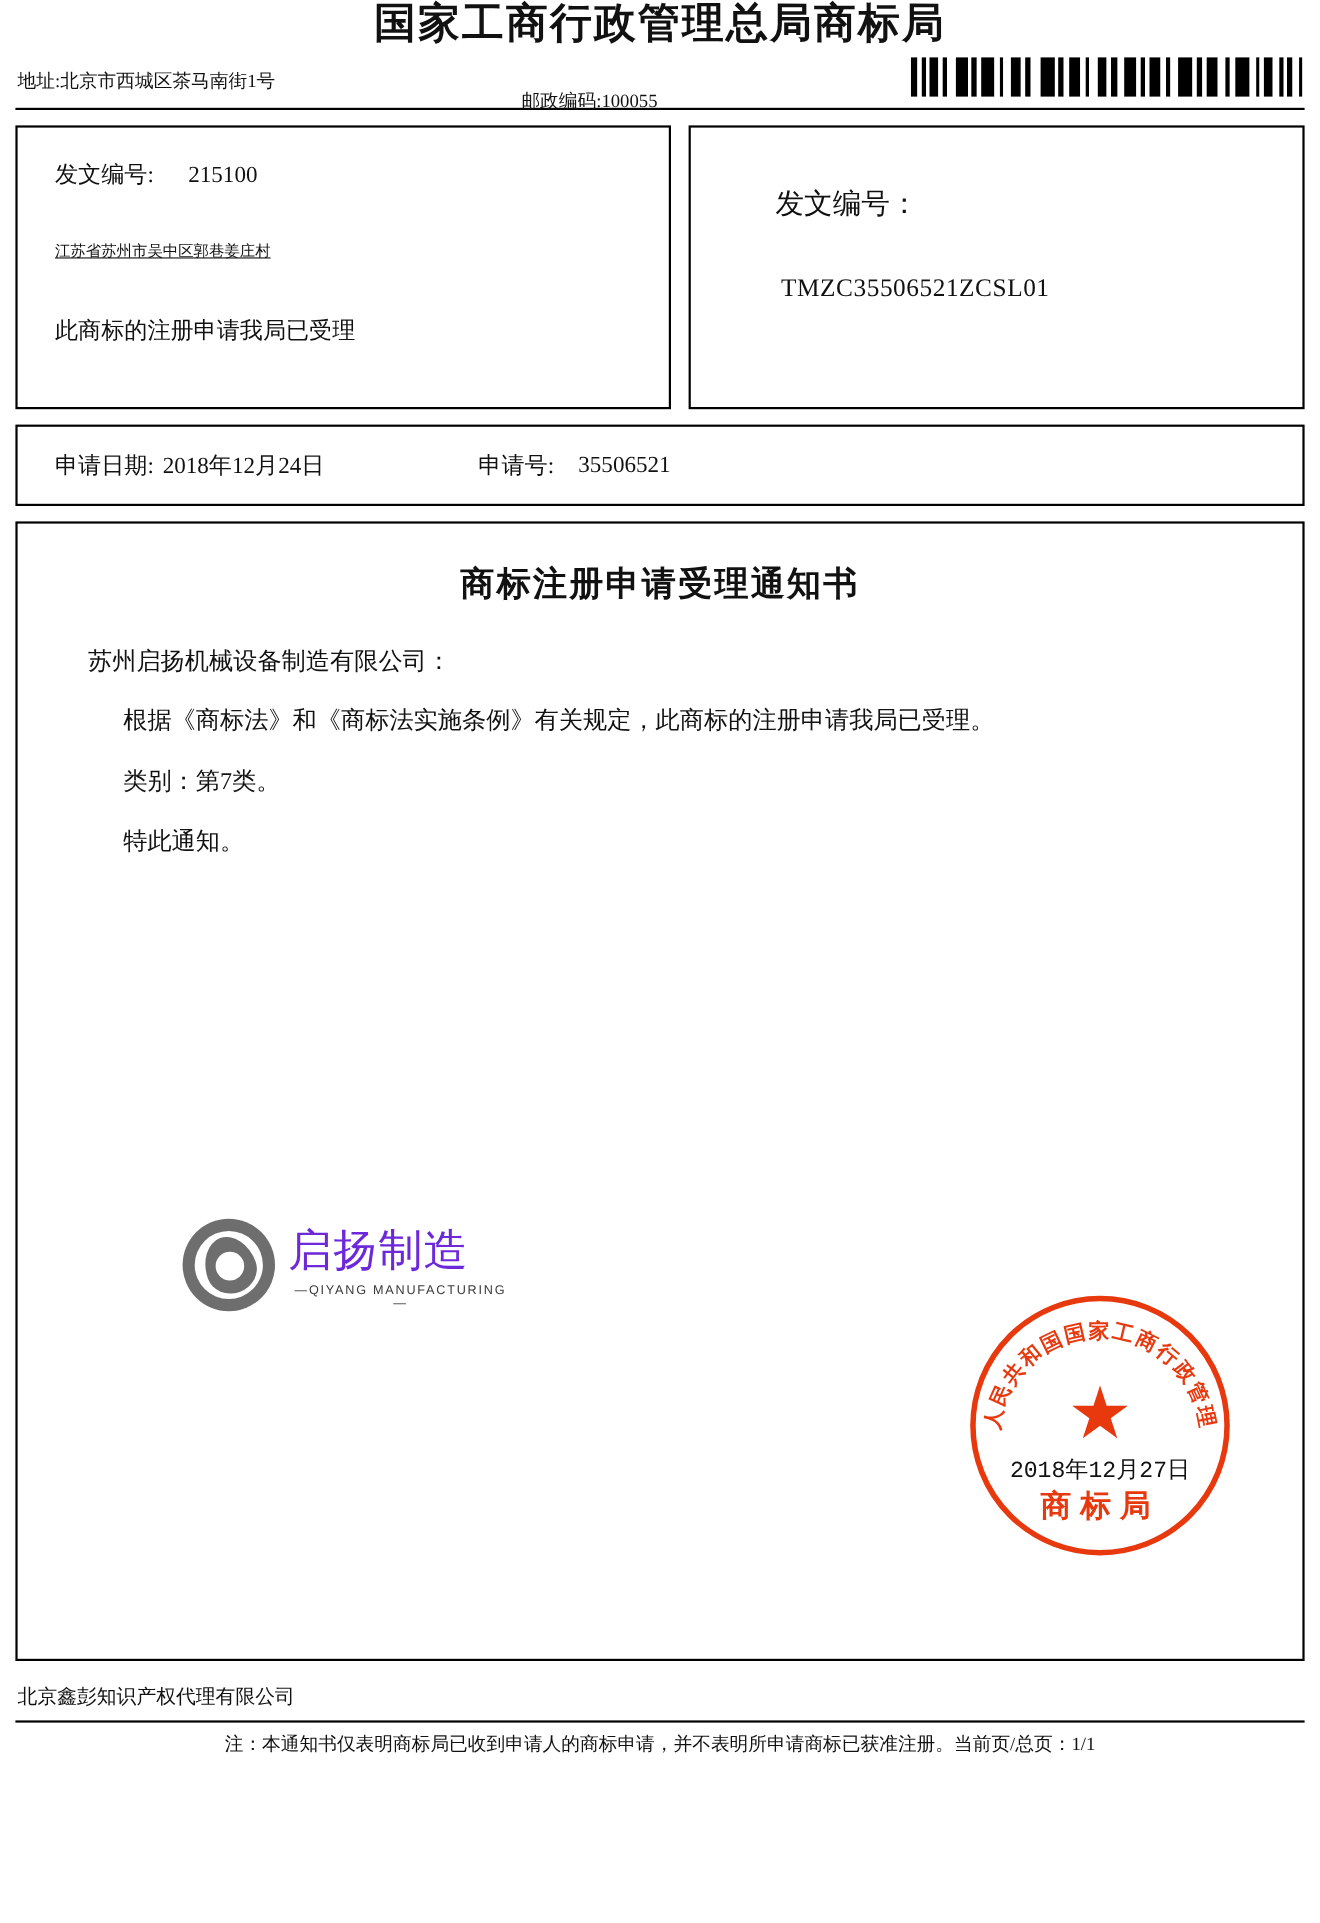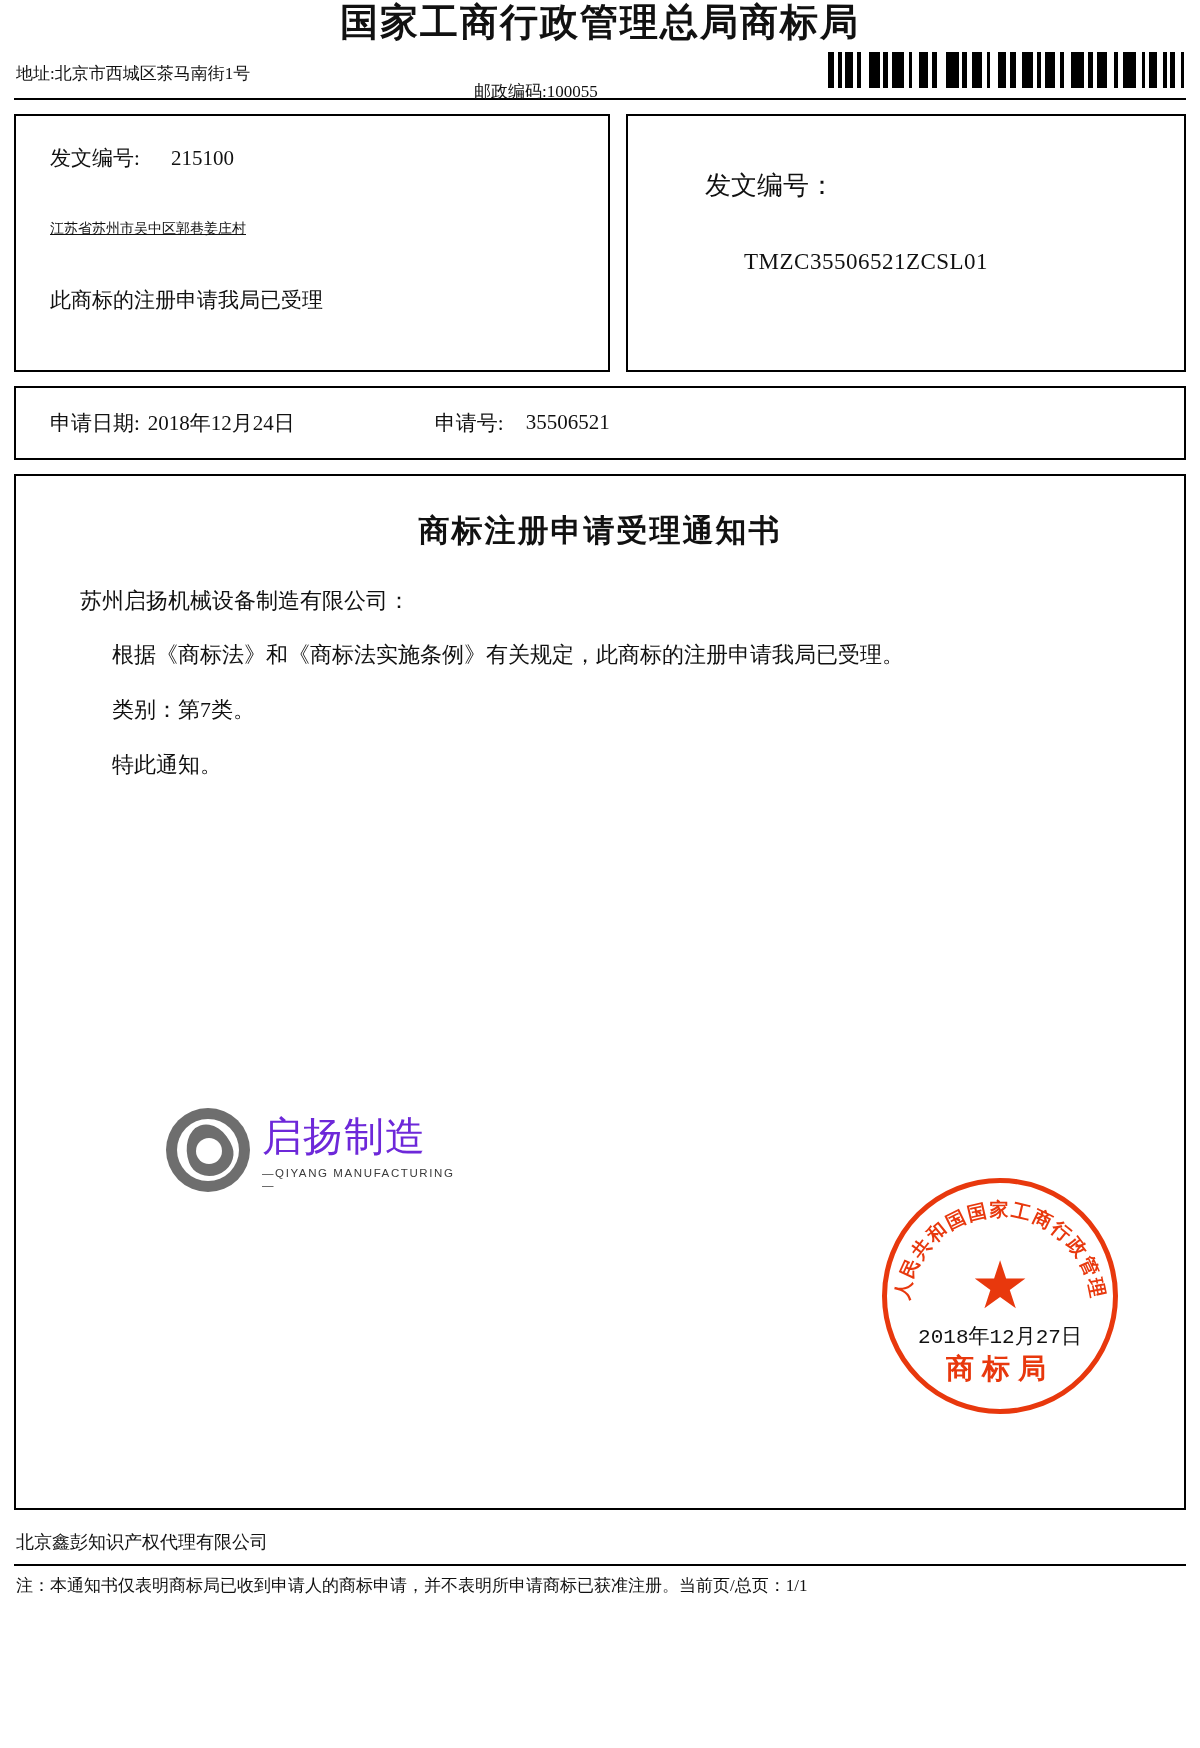--- a/index.html
+++ b/index.html
@@ -97,21 +97,21 @@
   .row-company {
     font-size: 21px;
   }
   .docnum-label {
     font-size: 26px;
     margin-left: 37px;
   }
   .docnum-value {
     font-size: 23px;
     margin-top: 46px;
-    margin-left: 76px;
+    margin-left: 42px;
     letter-spacing: 0.5px;
   }
 
   
   .apply-box {
     border: 2px solid #000;
     height: 74px;
     margin-top: 14px;
     display: flex;
     align-items: center;
@@ -196,21 +196,21 @@
     font-size: 40px;
     font-weight: normal;
     color: #6d28d9;
     letter-spacing: 1px;
     font-family: "Liberation Sans", sans-serif;
   }
   .logo-en {
     font-size: 11.5px;
     color: #3a3a3a;
     letter-spacing: 1.6px;
-    text-align: left;
+    text-align: center;
     margin-top: 3px;
     font-family: "Liberation Sans", sans-serif;
   }
 
   
   .seal {
     position: absolute;
     right: 66px;
     top: 702px;
     width: 236px;
@@ -270,21 +270,21 @@
     margin-top: 20px;
     padding-left: 2px;
   }
   .footer-hr {
     border: none;
     border-top: 2px solid #000;
     margin: 10px 0 0 0;
   }
   .footer {
     display: flex;
-    justify-content: flex-start;
+    justify-content: center;
     align-items: flex-start;
     font-size: 17px;
     padding: 8px 2px 0 2px;
   }
 </style>
 </head>
 <body>
 
 <div class="page">
 

